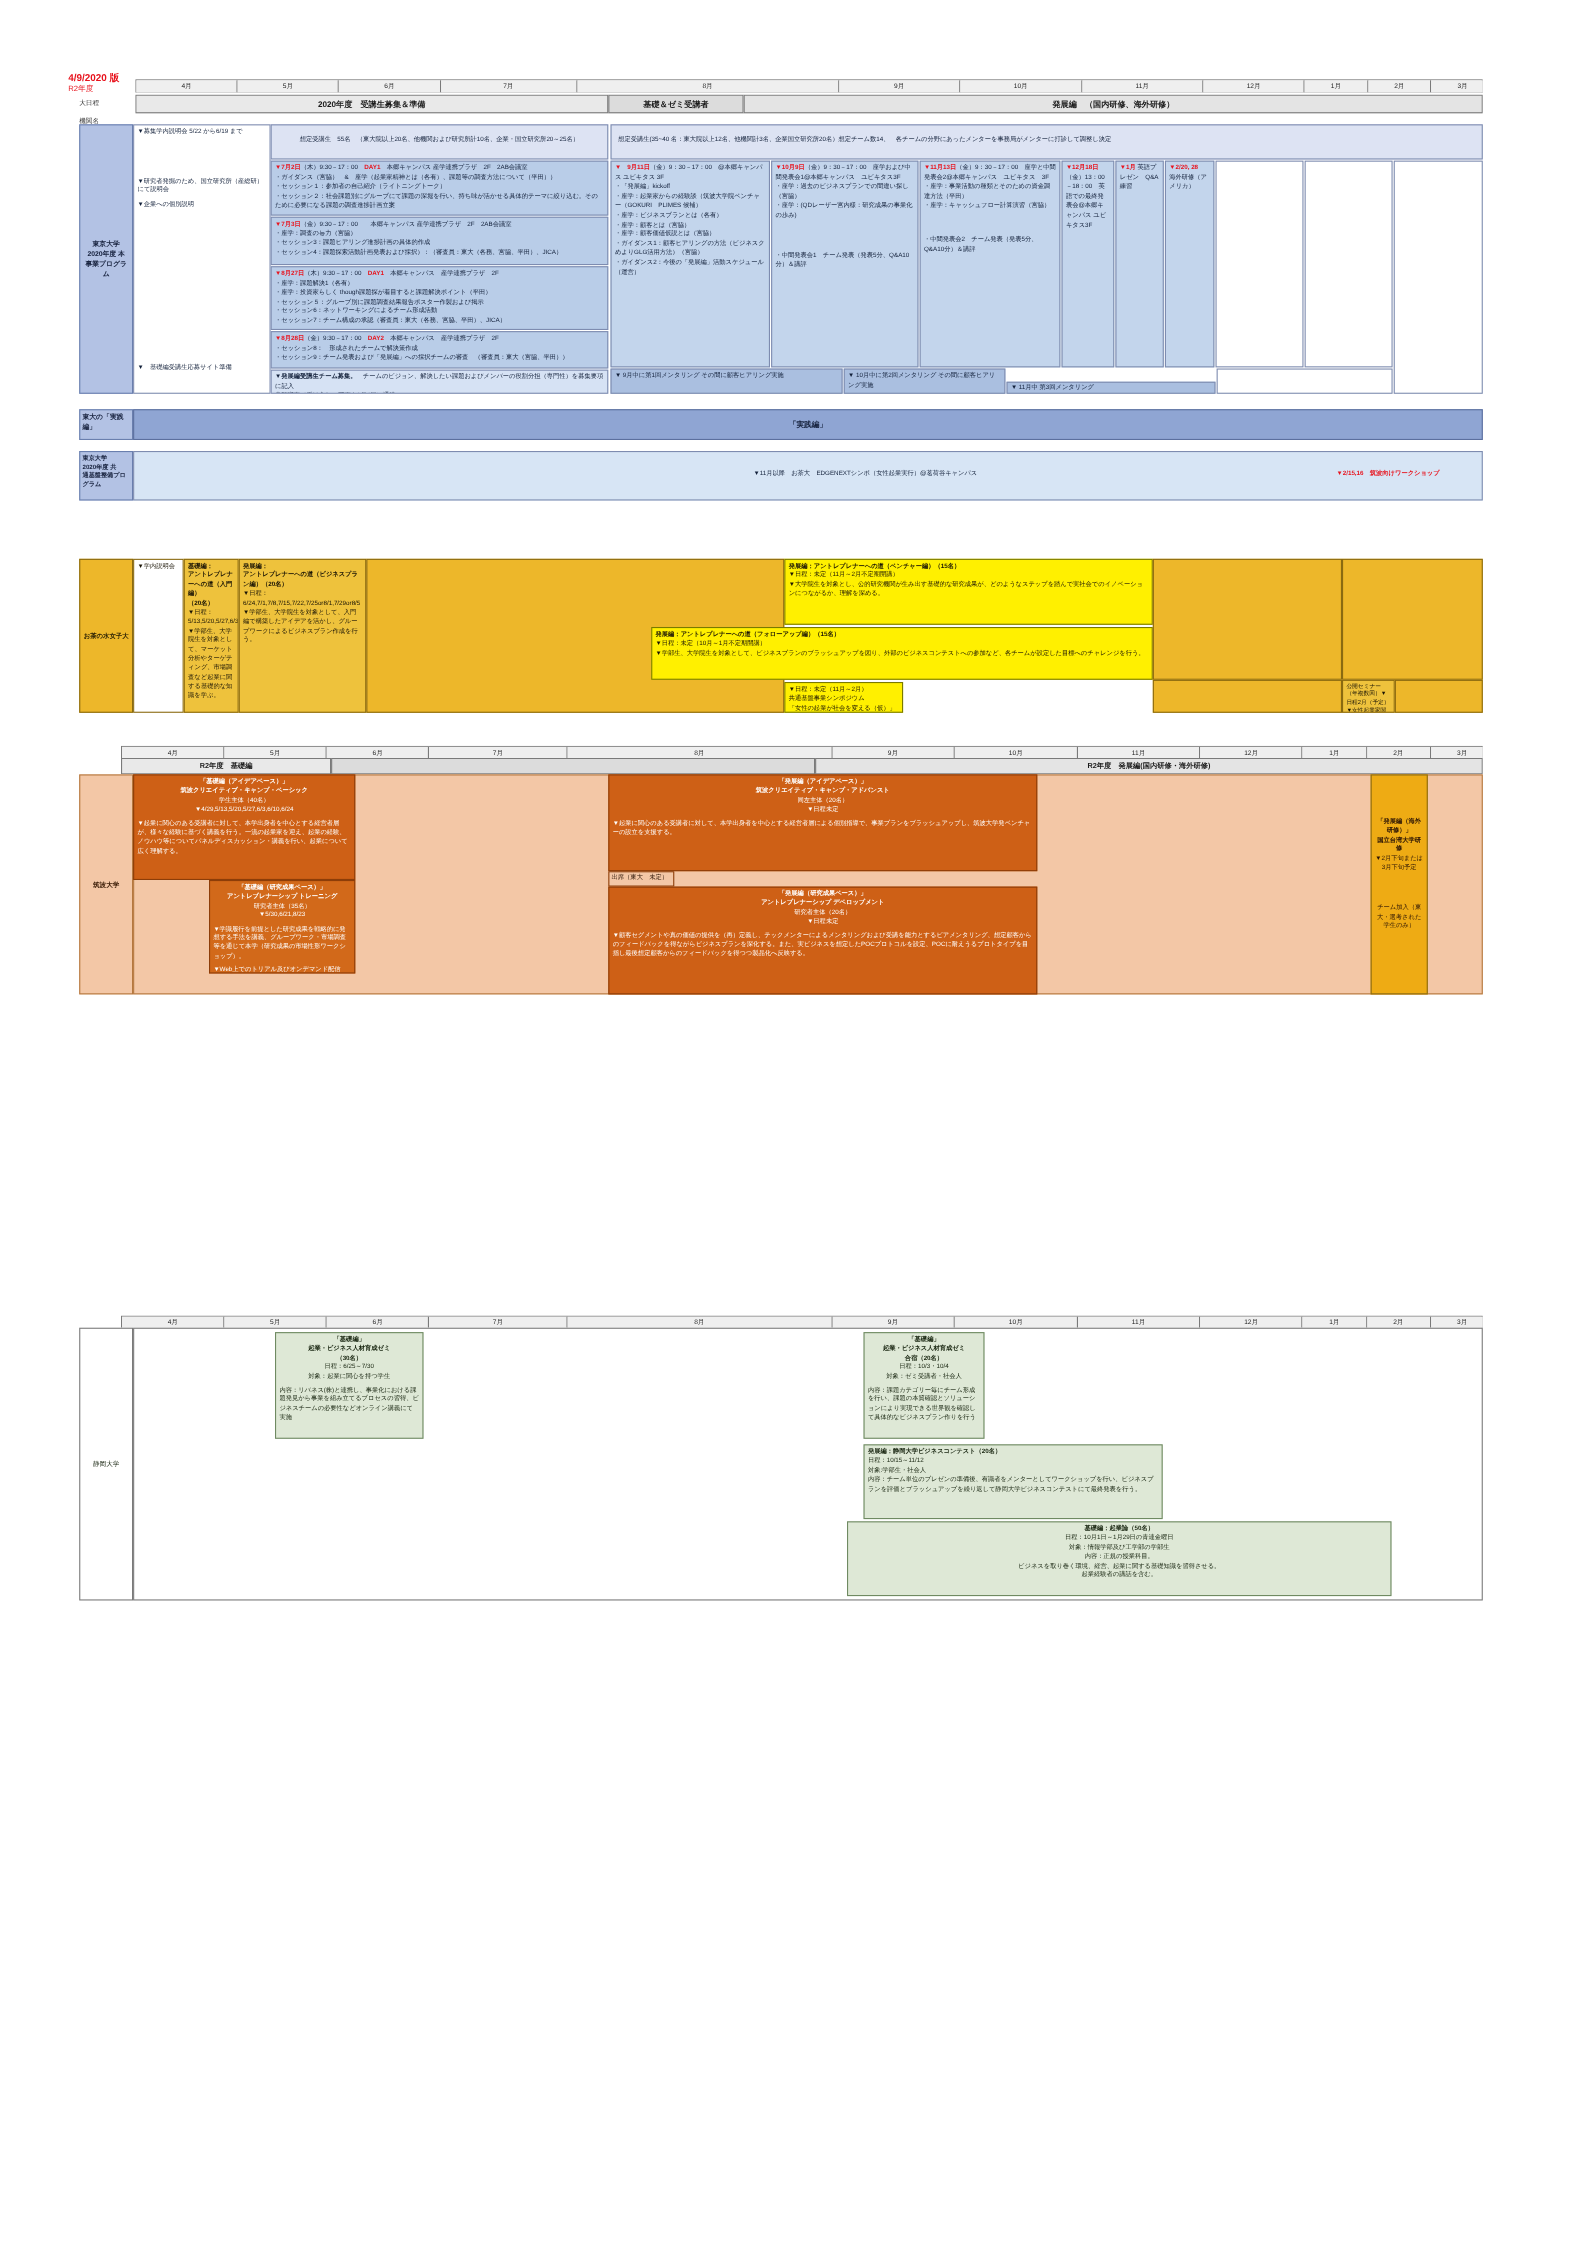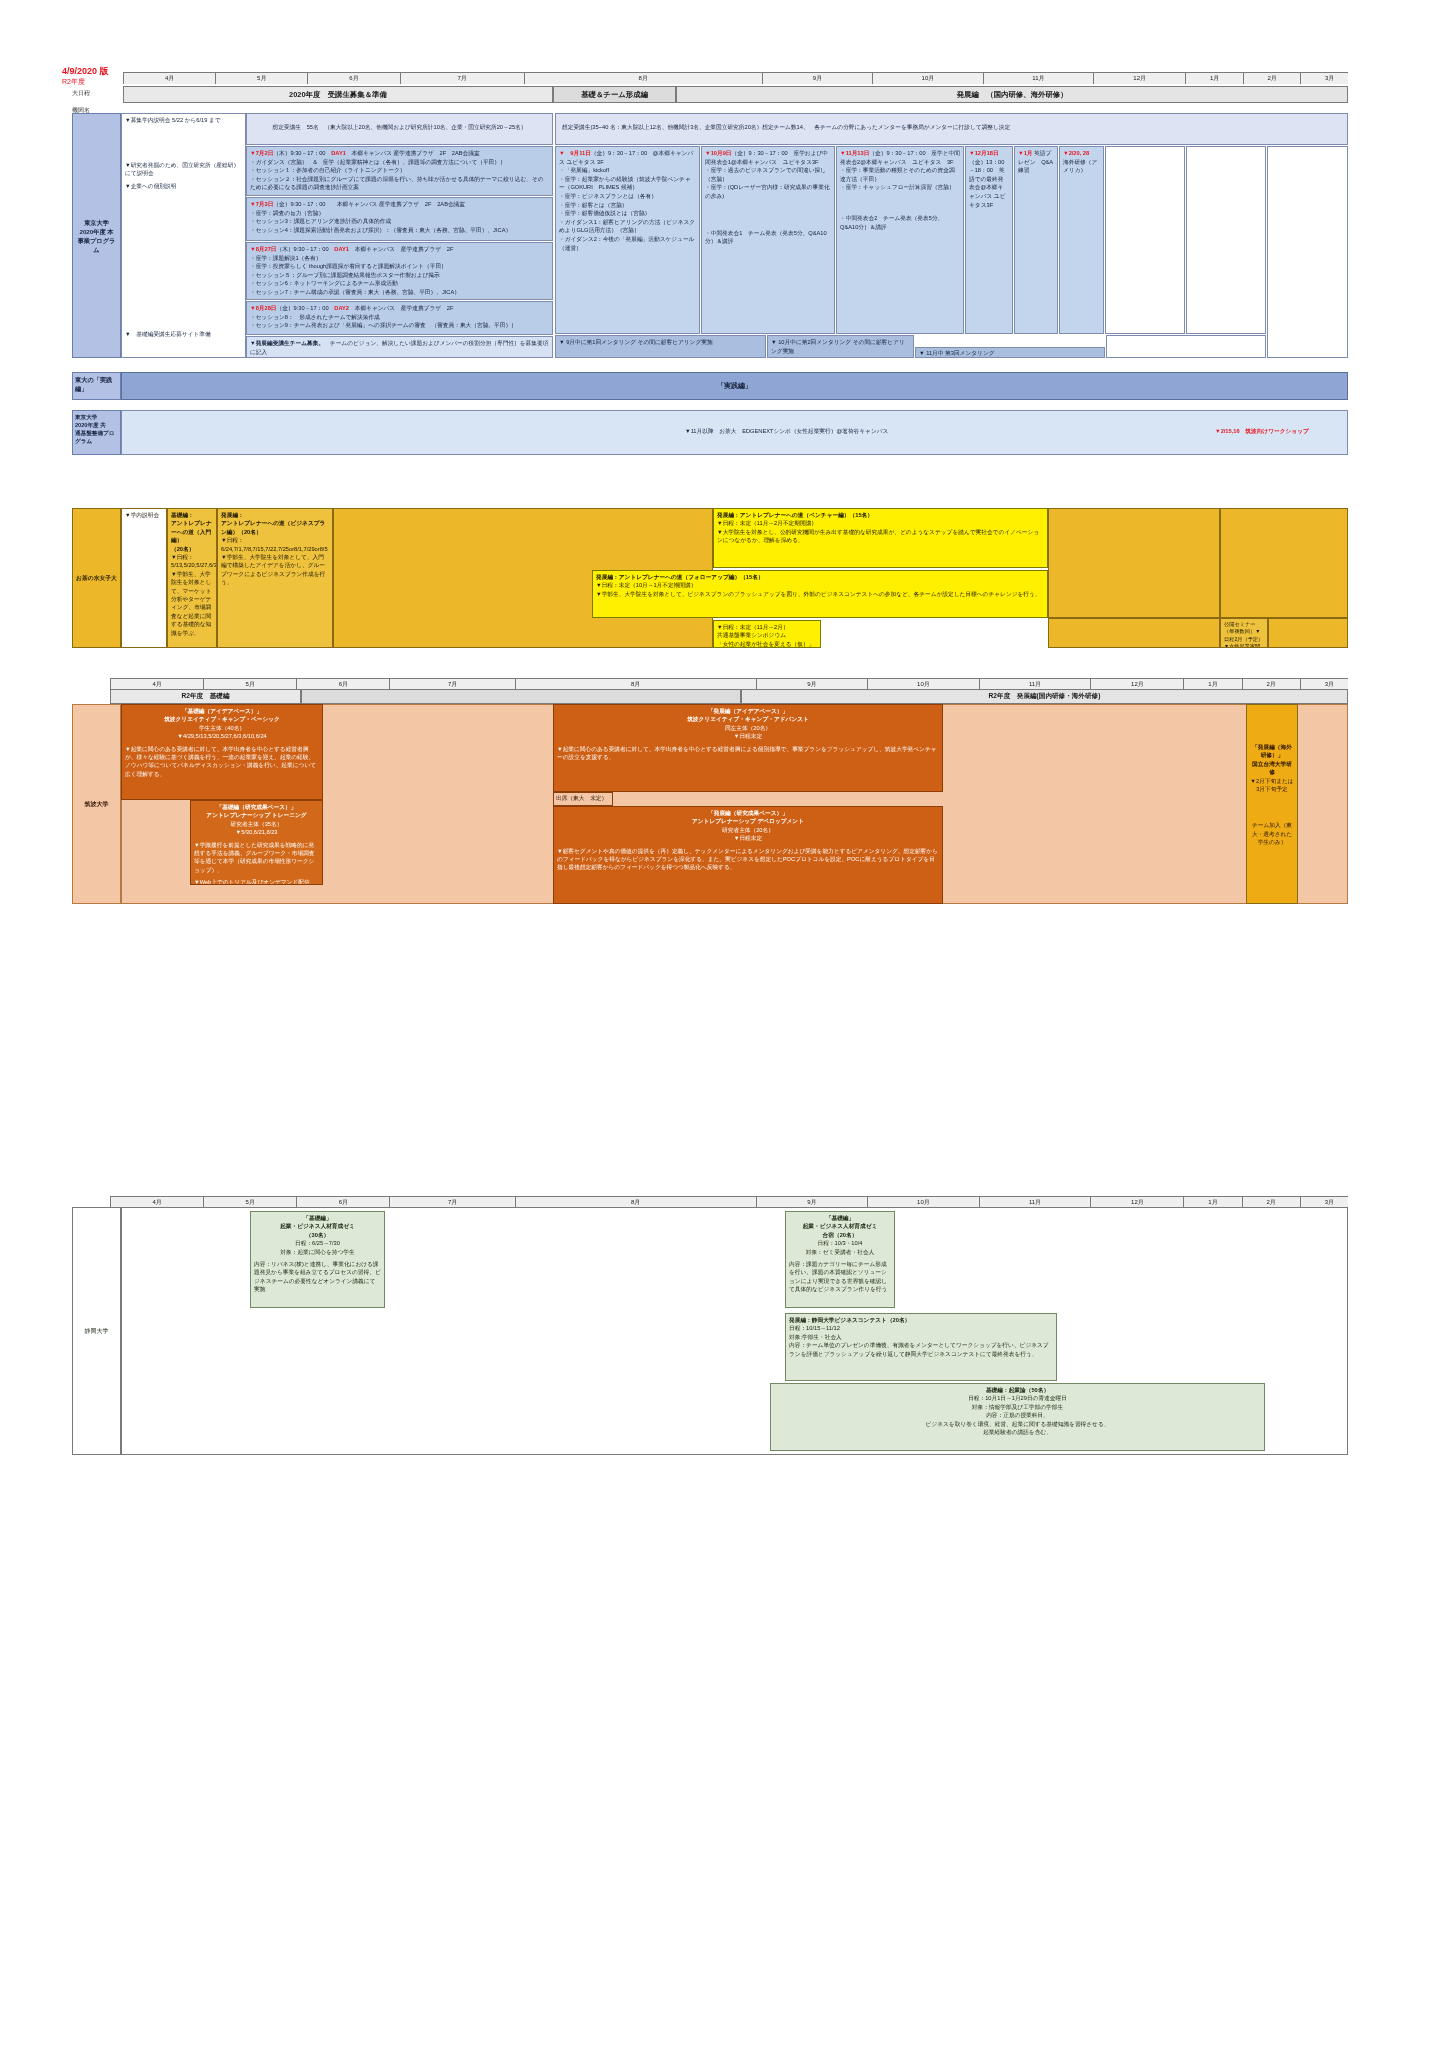--- a/index.html
+++ b/index.html
@@ -97,21 +97,21 @@
     </div>
 </div>
 
 <div class="bx rowlabel" style="left:72px;top:89px;width:48px;">大日程</div>
 
 <div class="bx rowlabel" style="left:72px;top:106px;width:48px;">機関名</div>
 
 <div class="bx" style="left:123px;top:86px;width:1225px;height:18px;">
   <div class="phasebar">
     <div class="p ph-grey1" style="width:430px;">2020年度　受講生募集＆準備</div>
-    <div class="p ph-grey2" style="width:122px;">基礎＆チーム形成編</div>
+    <div class="p ph-grey2" style="width:122px;">基礎＆ゼミ受講者</div>
     <div class="p ph-grey3" style="width:673px;font-family:Liberation Mono, monospace;">発展編　（国内研修、海外研修）</div>
   </div>
 </div>
 
 <div class="bx orgcell" style="left:72px;top:113px;width:49px;height:245px;white-space:pre-line;">東京大学
 2020年度 本
 事業プログラム</div>
 
 <div class="bx panel p-white" style="left:121px;top:113px;width:125px;height:245px;">
   <div class="txt">▼募集学内説明会 5/22 から6/19 まで</div>

